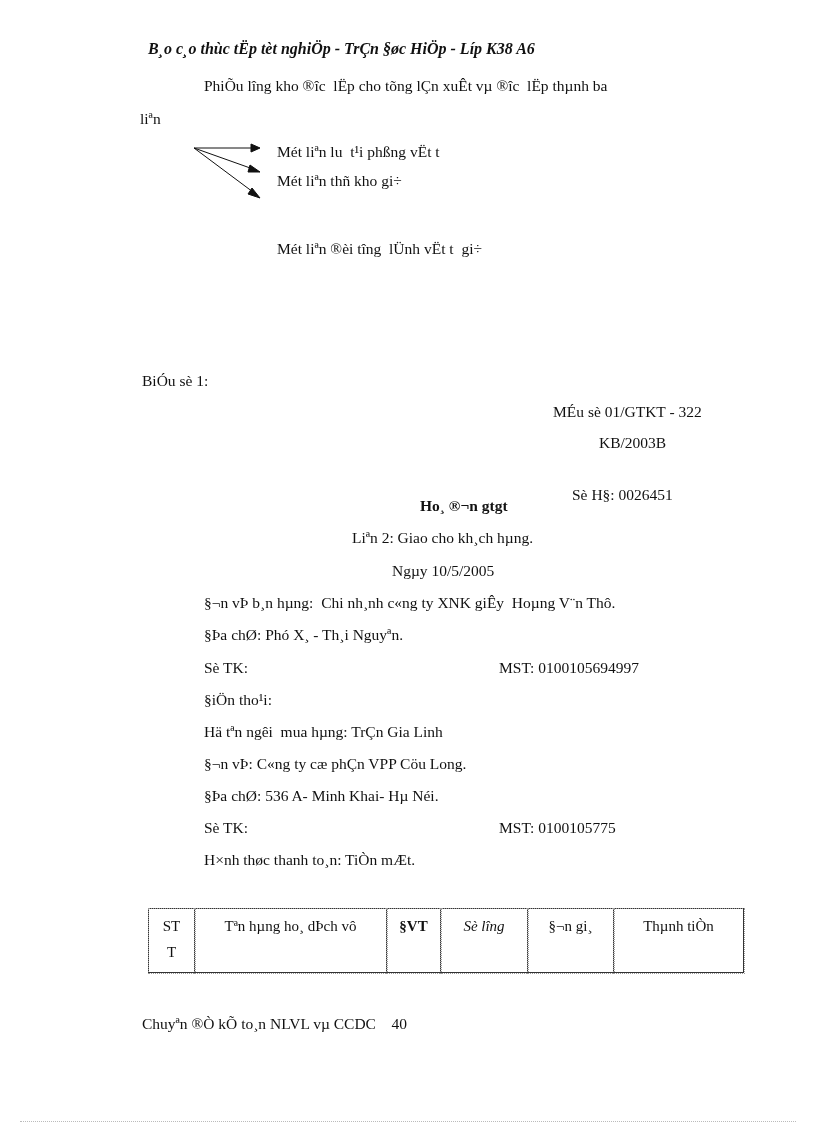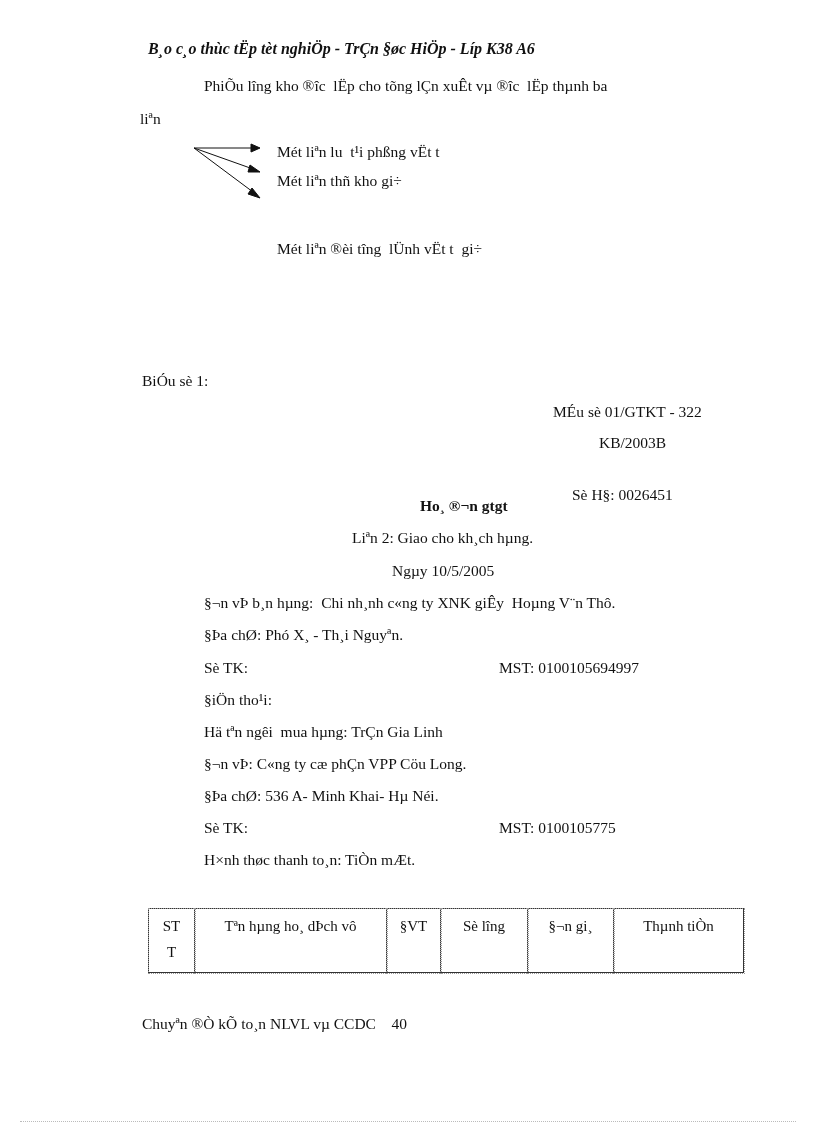--- a/index.html
+++ b/index.html
@@ -66,22 +66,22 @@
   <div class="abs" style="left:204px; top:851px;">H×nh thøc thanh to¸n: TiÒn mÆt.</div>
 
   <table class="invoice">
     <thead>
       <tr>
         <th style="width:46px;">
           <div>ST</div>
           <div>T</div>
         </th>
         <th style="width:192px;">Tªn hµng ho¸  dÞch vô</th>
-        <th style="width:54px;">§VT</th>
-        <th style="width:87px;">Sè lîng</th>
+        <th style="width:54px;font-weight:bold;">§VT</th>
+        <th style="width:87px;font-style:italic;">Sè lîng</th>
         <th style="width:86px;">§¬n gi¸</th>
         <th style="width:130px;">Thµnh tiÒn</th>
       </tr>
     </thead>
   </table>
 
   <div class="abs" style="left:142px; top:1015px;">Chuyªn ®Ò kÕ to¸n NLVL vµ CCDC    40</div>
 
   <div class="footer-line"></div>
 </div>

